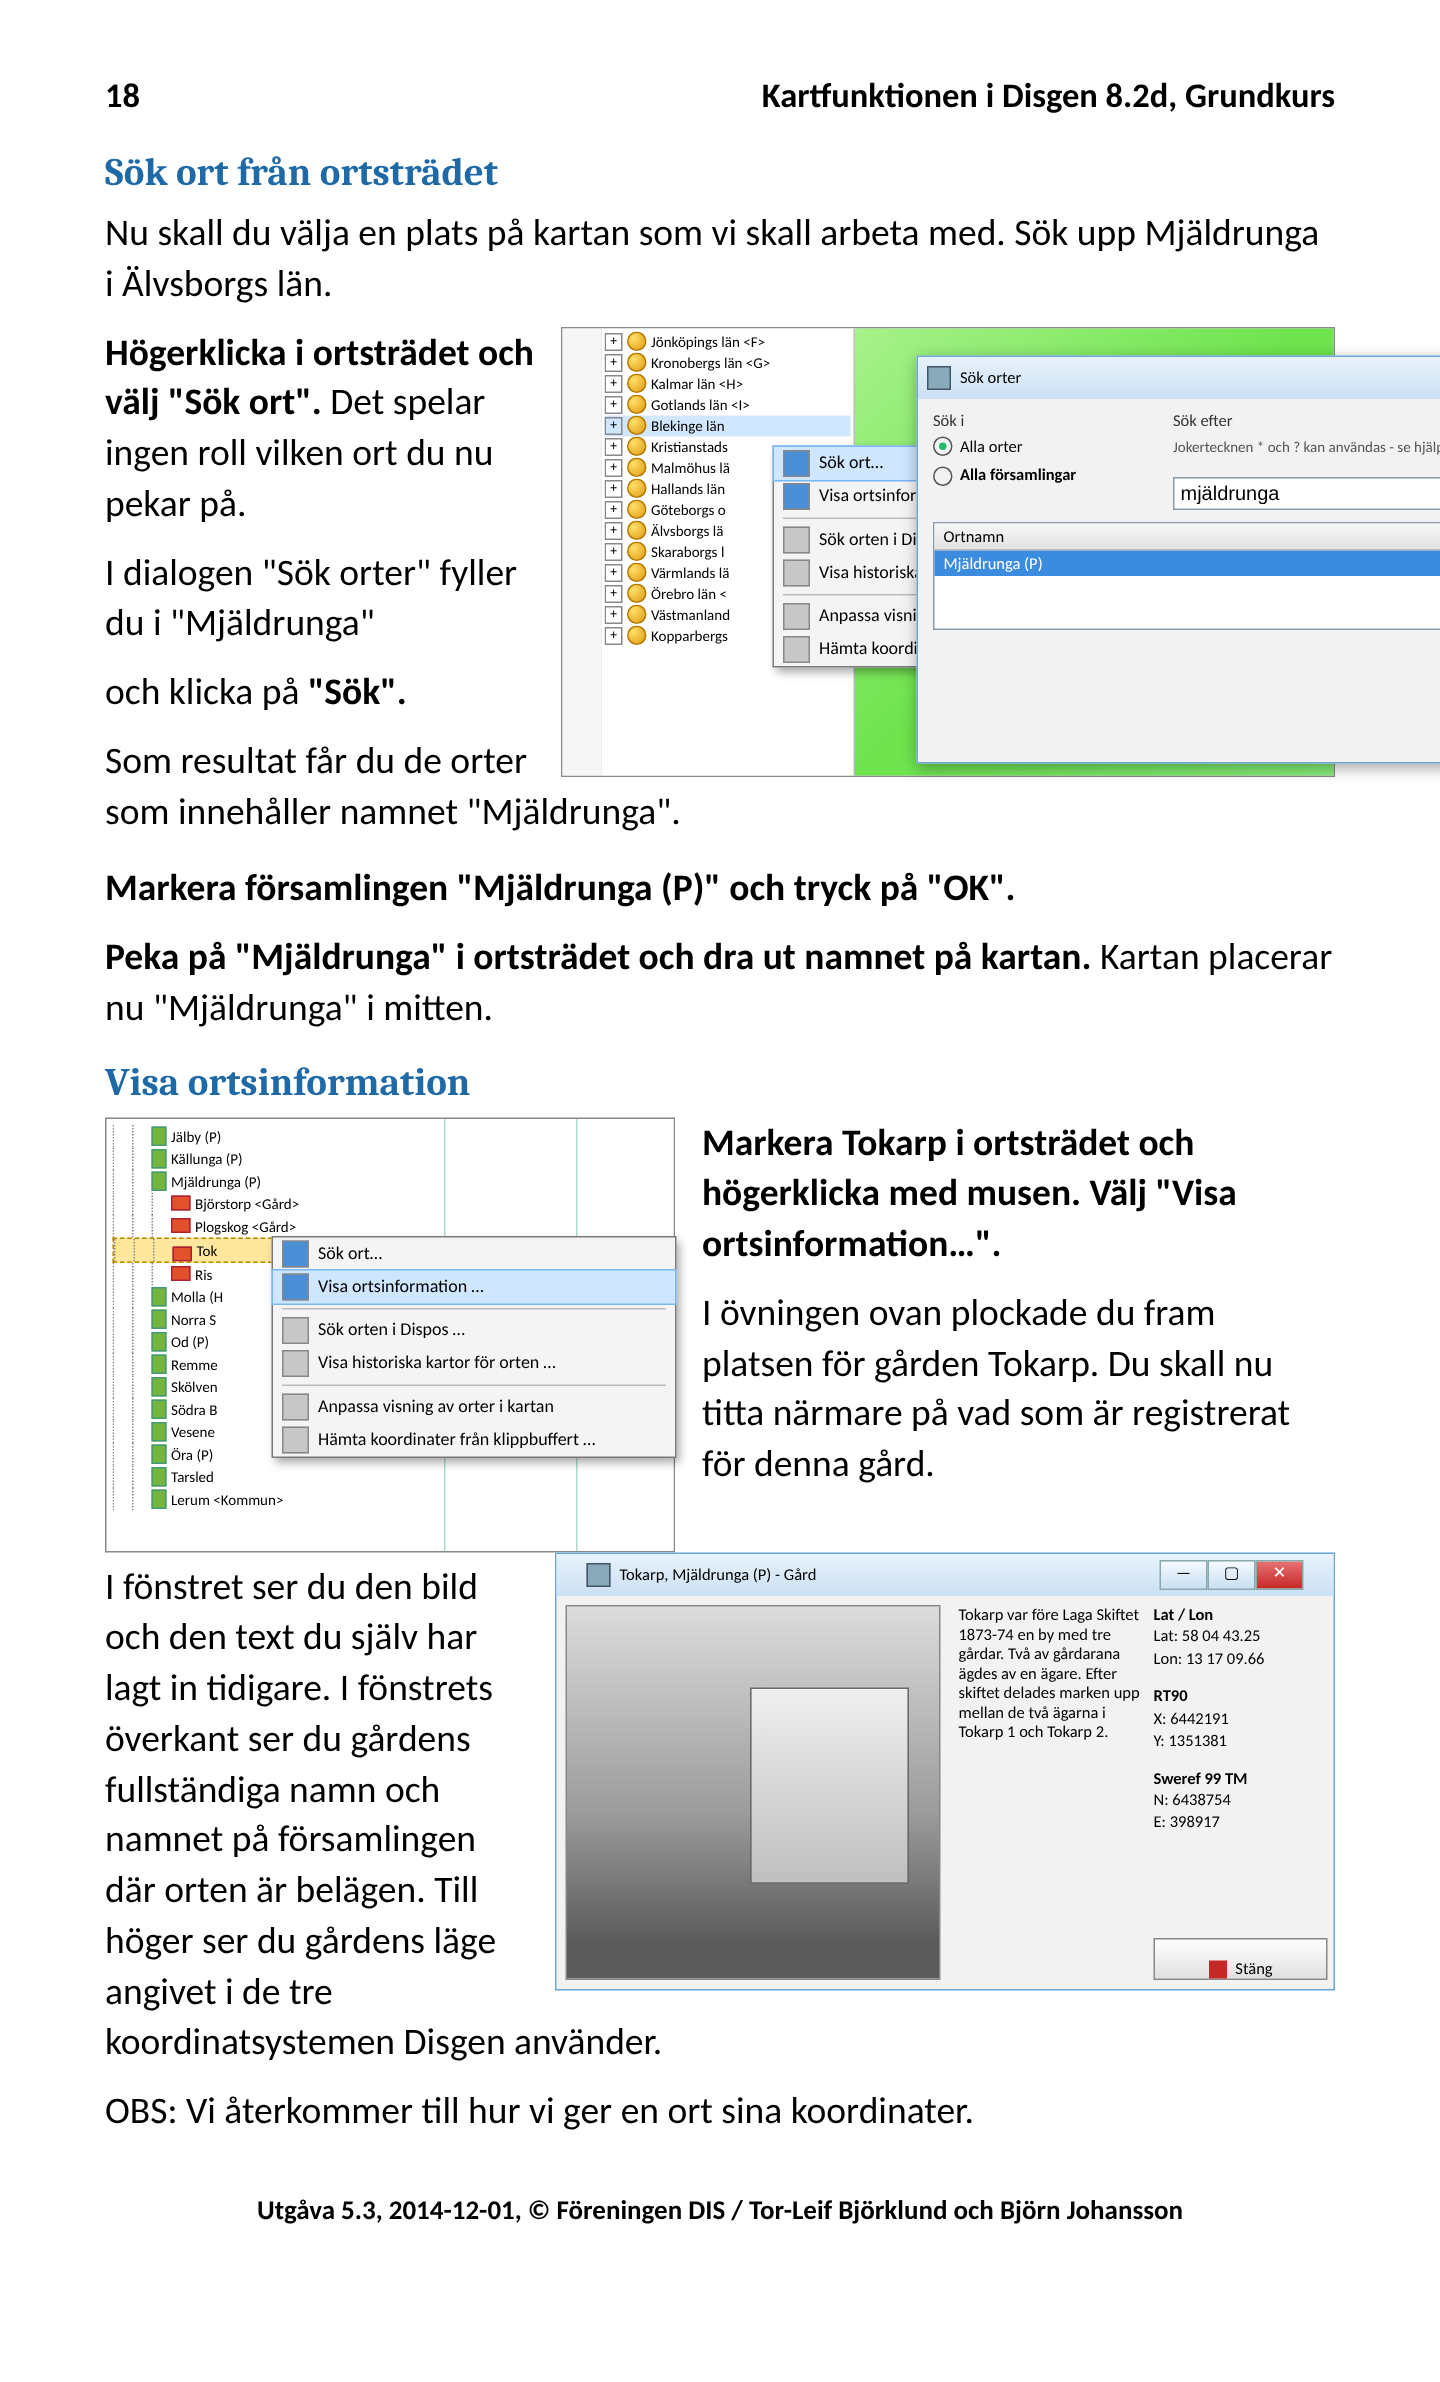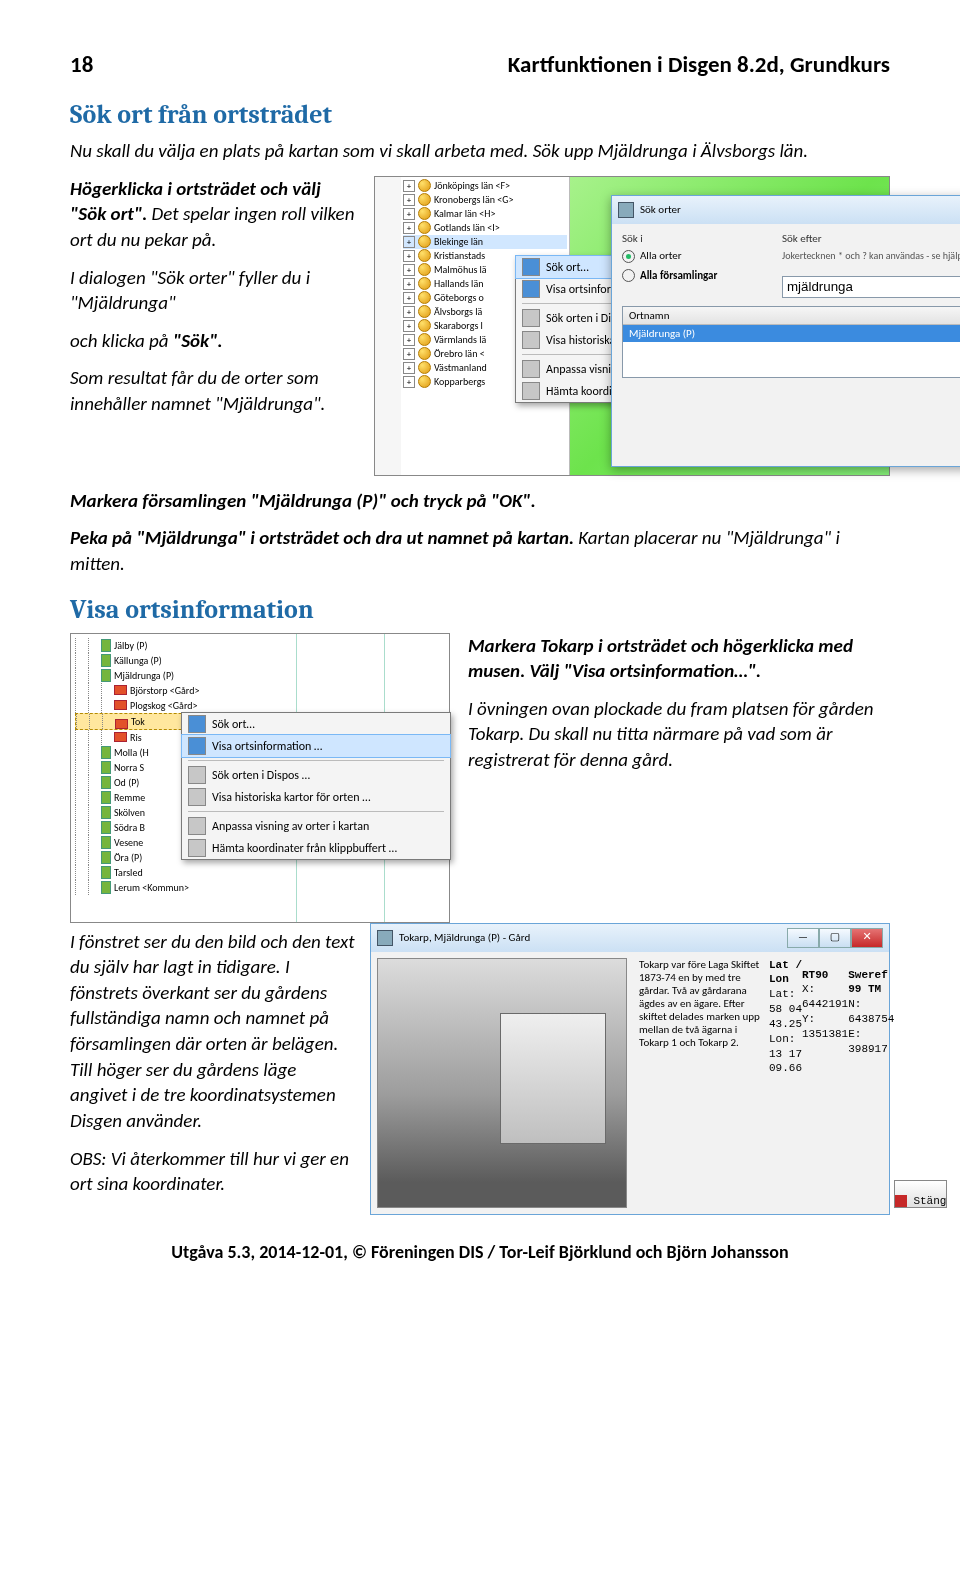--- a/index.html
+++ b/index.html
@@ -22,24 +22,23 @@
     margin-bottom: 22px;
   }
   h2.section {
     font-family: Cambria, Georgia, serif;
     color: #1f6aa6;
     font-size: 26px;
     font-weight: 700;
     margin: 18px 0 8px 0;
   }
   p.body {
-    font-size: 19px;
+    font-size: 25px;
     line-height: 1.35;
     margin: 6px 0 12px 0;
-    font-style: italic;
   }
   .bold { font-weight: 700; }
   .float-r {
     float: right;
     margin-left: 14px;
     margin-bottom: 6px;
   }
   
   .shot1 {
     width: 516px; height:300px; position:relative; border:1px solid #888;
@@ -84,29 +83,29 @@
   .s2-church { width:8px; height:11px; background:#75b53d; border:1px solid #497; flex:none;}
   .s2-tree .dot { width:9px; border-left:1px dotted #888; height:15px; flex:none;}
   .s2-sel { background:#ffe79e; border:1px dashed #b48a00;align-items:flex-end;}
   .s2-map {position:absolute; left:160px; top:0; right:0; bottom:0; background:linear-gradient(#fff 0 49%, #e5b5b5 49% 51%, #fff 51%);}
   .s2-gridv { position:absolute; top:0; bottom:0; width:1px; background:#5b9; opacity:.5;}
   .s2-gridh { position:absolute; left:0; right:0; height:1px; background:#5b9; opacity:.5;}
   .ctx2 { position:absolute; left:110px; top:78px; width:268px; background:#f4f4f4; border:1px solid #7a7a7a; box-shadow:2px 3px 6px rgba(0,0,0,.35); font-size:12px;}
   .clear { clear:both;}
   
   .shot3 { width:520px; height:292px; border:1px solid #6aa5d8; background:#f2f2f2; position:relative; float:right; margin-left:14px; font-size:11px; box-sizing:border-box;}
-  .shot3 .titlebar { height:28px; background:linear-gradient(#e8f2fb,#cbe0f4); display:flex; align-items:center; padding:0 6px; gap:6px;}
+  .shot3 .titlebar { height:28px; background:linear-gradient(#e8f2fb,#cbe0f4); display:flex; align-items:center; padding:0 20px; gap:6px;}
   .s3-body { display:flex; height:calc(100% - 28px);}
   .s3-photo { width:248px; margin:6px; border:1px solid #888; background:
     linear-gradient(#dcdcdc, #9c9c9c 55%, #5b5b5b 90%);
     position:relative;}
   .s3-photo::after { content:""; position:absolute; right:8%; top:22%; width:42%; height:52%;
     background:linear-gradient(#efefef,#bfbfbf); border:1px solid #6a6a6a;}
   .s3-mid { flex:1; padding:6px 6px;}
-  .s3-right { width:116px; padding:6px 4px 6px 0; display:flex; flex-direction:row;font-family:Liberation Mono, monospace;}
+  .s3-right { width:116px; padding:6px 4px 6px 0; display:flex; flex-direction:column;}
   .s3-right .blk { font-size:11px; line-height:1.35;}
   .s3-right .blk b { display:block; font-weight:700;}
   .s3-close { align-self:stretch; margin-top:auto; height:26px; border:1px solid #888; background:linear-gradient(#fff,#e0e0e0); display:flex; align-items:flex-end; justify-content:center; gap:6px;}
   .footer { text-align:center; font-weight:700; font-size:18px; margin-top:26px;}
   
   .ico-blue { background:#4a8fd6;}
   .ico-gray { background:#c7c7c7;}
 </style>
 </head>
 <body>

